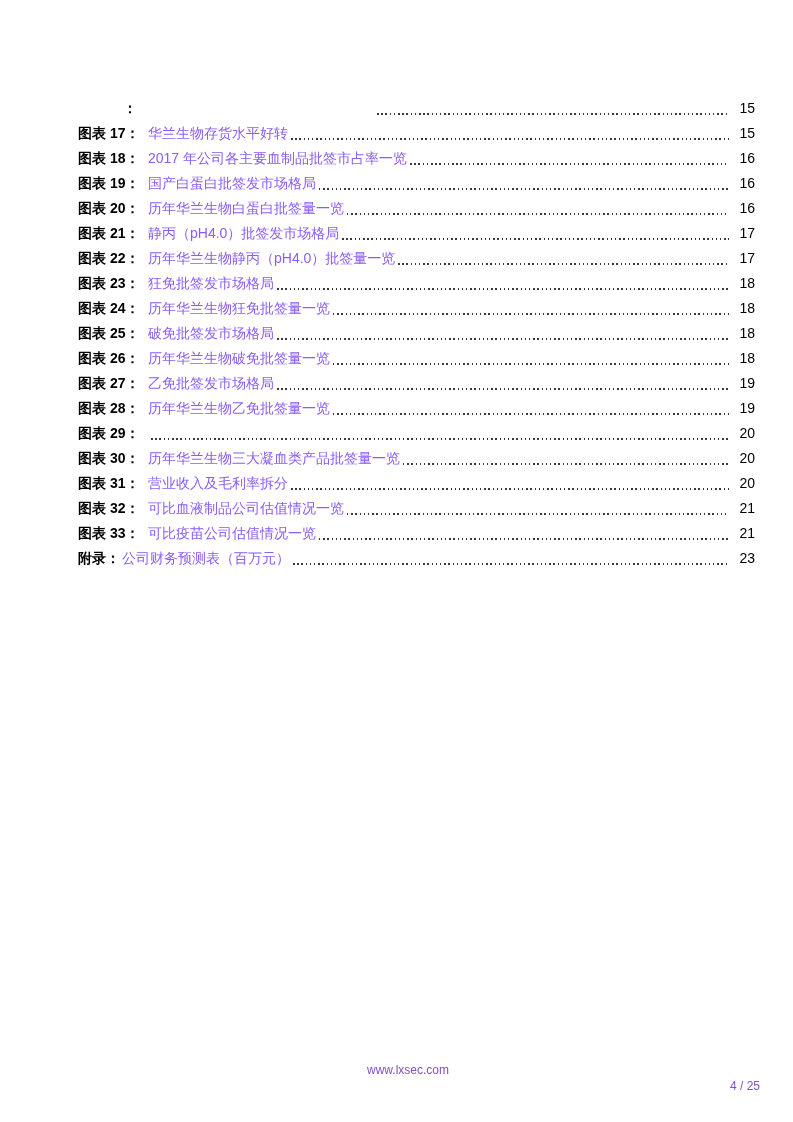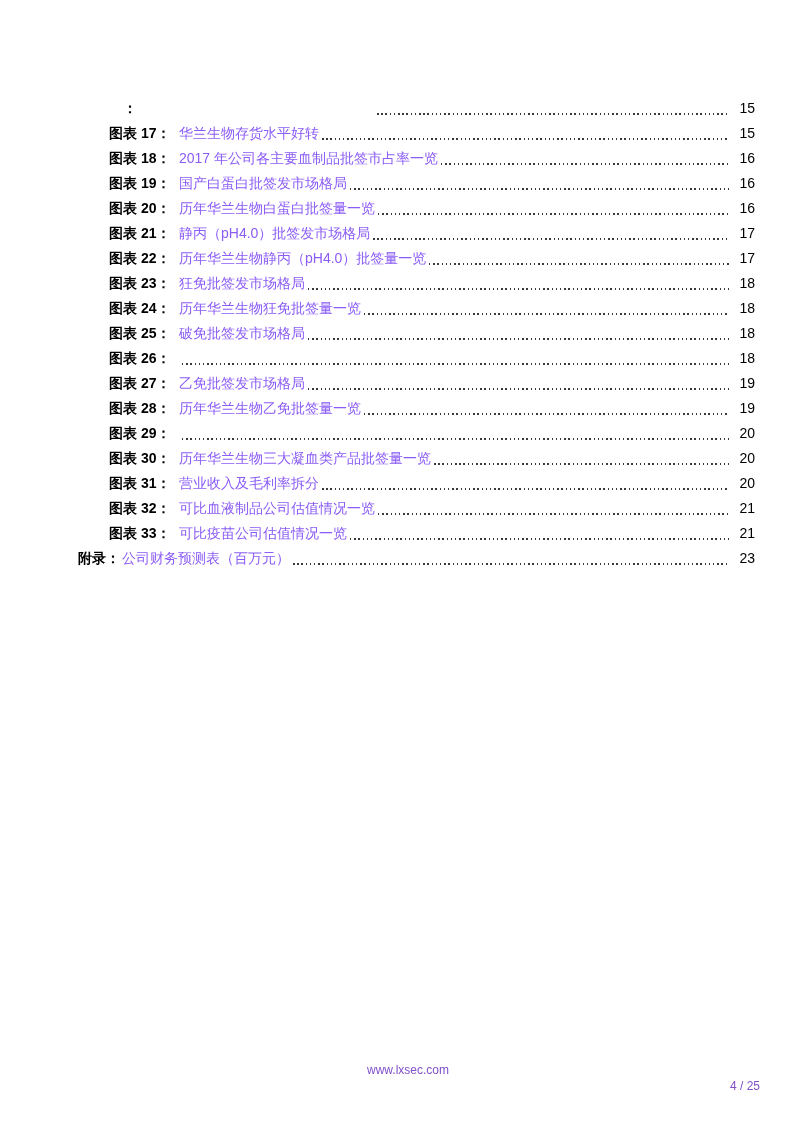--- a/index.html
+++ b/index.html
@@ -25,21 +25,21 @@
     height: 25px;
     font-size: 14px;
     line-height: 25px;
     white-space: nowrap;
   }
   .toc-label {
     font-weight: bold;
     color: #000000;
     flex: 0 0 auto;
   }
-  .row-figure .toc-label { width: 70px; margin-left: 31px; }
+  .row-figure .toc-label { width: 70px; }
   .row-continuation .toc-label { width: 59px; text-align: right; }
   .row-appendix .toc-label { width: auto; text-align: center; }
   .toc-title {
     flex: 0 0 auto;
     color: #8b5cf6;
   }
   .row-appendix .toc-title { padding-left: 2px; }
   .toc-leader {
     flex: 1 1 auto;
     height: 1.8px;
@@ -135,20 +135,21 @@
       <span class="toc-page">18</span>
     </div>
       <div class="toc-row row-figure">
       <span class="toc-label">图表 25：</span>
       <span class="toc-title">破免批签发市场格局</span>
       <span class="toc-leader"></span>
       <span class="toc-page">18</span>
     </div>
       <div class="toc-row row-figure">
       <span class="toc-label">图表 26：</span>
+      <span class="toc-title">历年华兰生物破免批签量一览</span>
       <span class="toc-leader"></span>
       <span class="toc-page">18</span>
     </div>
       <div class="toc-row row-figure">
       <span class="toc-label">图表 27：</span>
       <span class="toc-title">乙免批签发市场格局</span>
       <span class="toc-leader"></span>
       <span class="toc-page">19</span>
     </div>
       <div class="toc-row row-figure">

